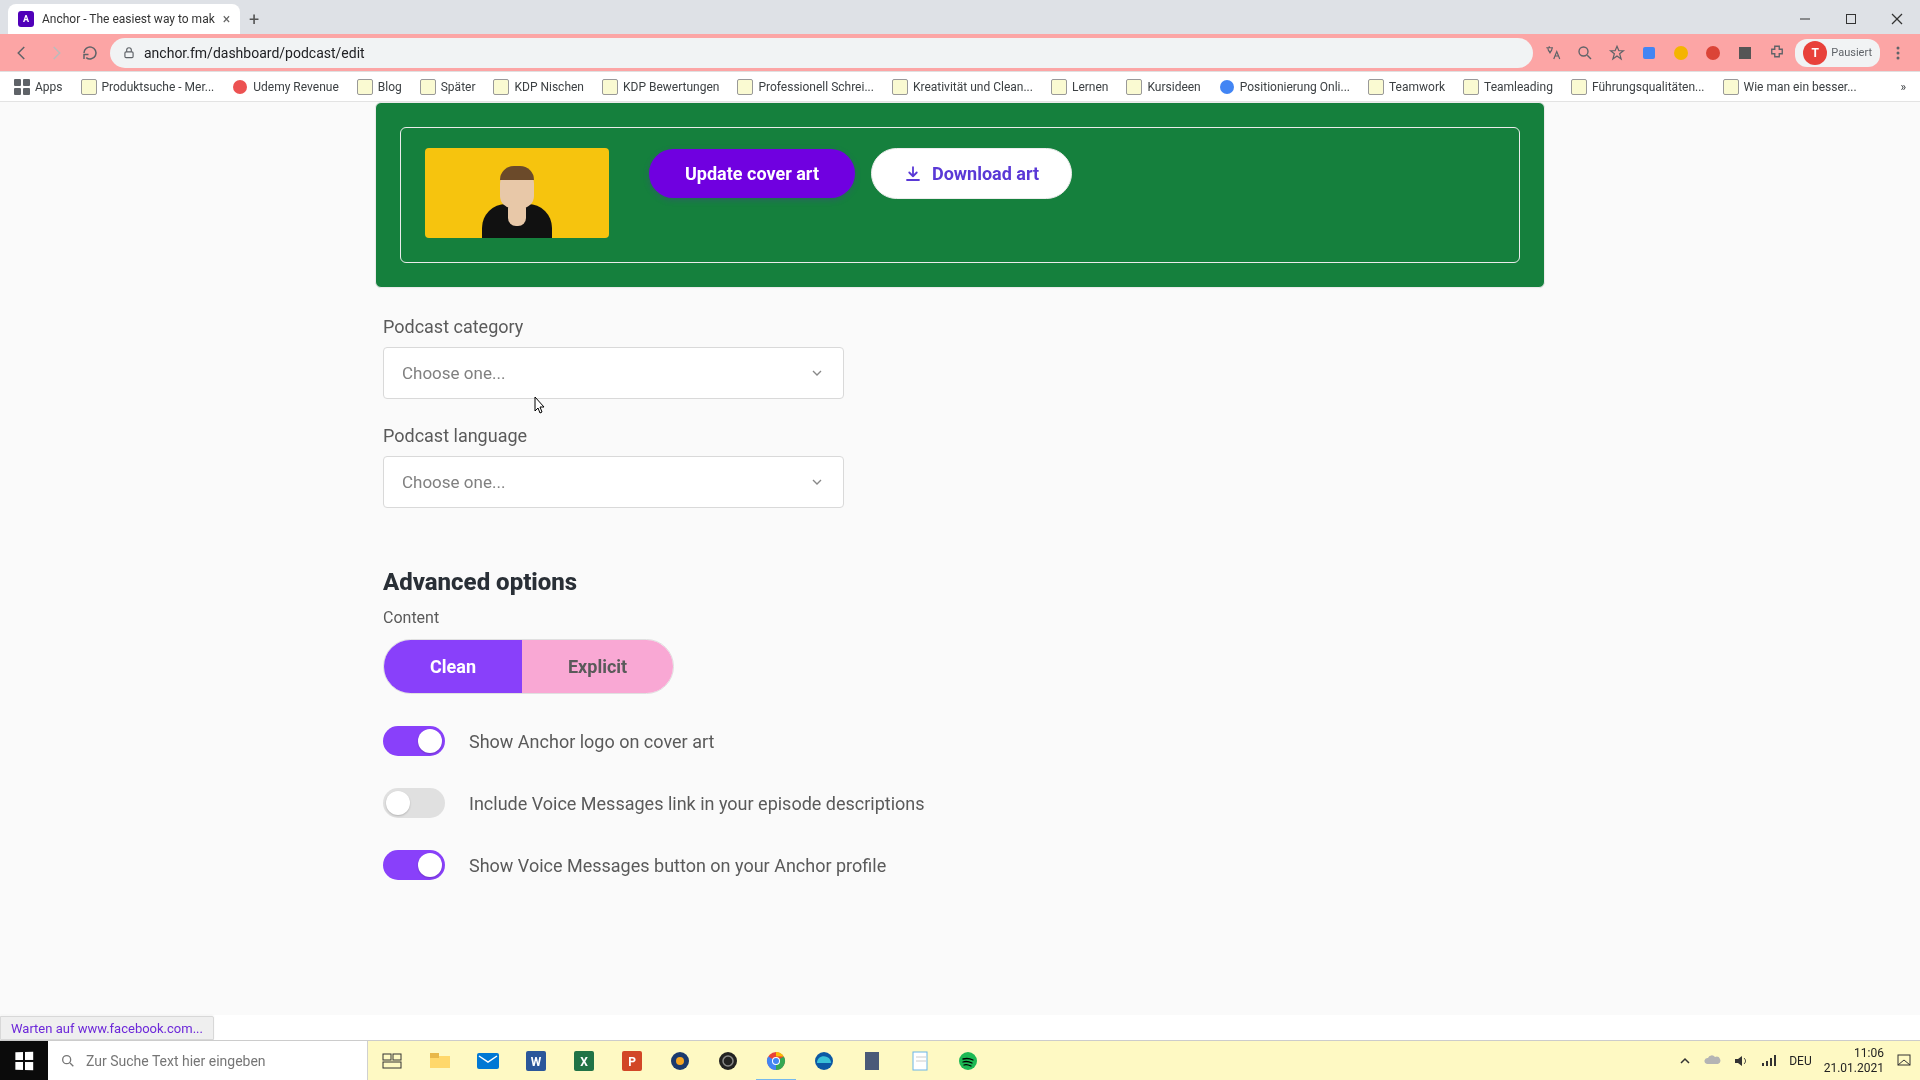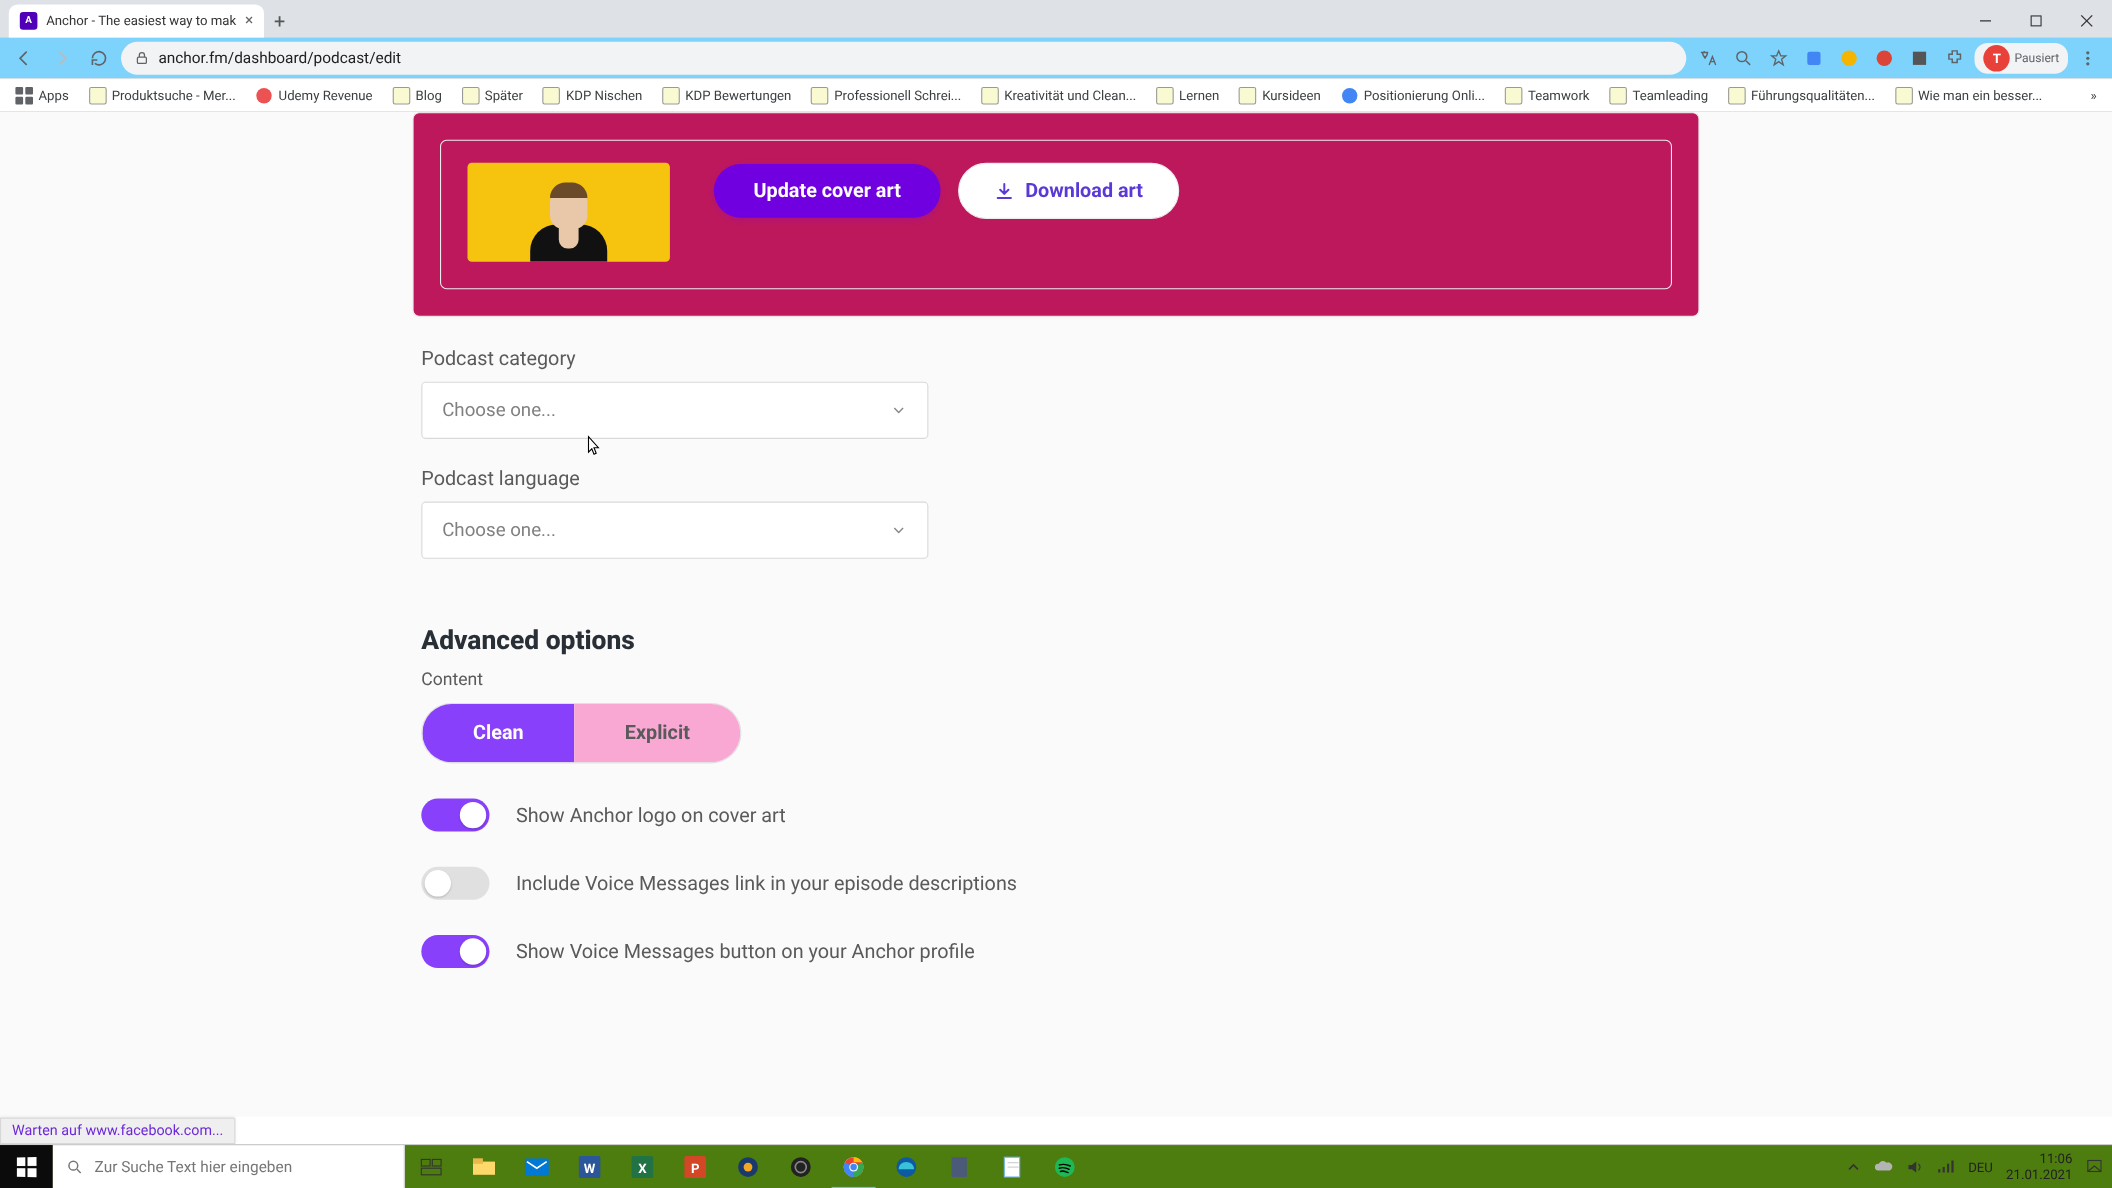--- a/index.html
+++ b/index.html
@@ -7,42 +7,42 @@
 
 
 .titlebar { height: 34px; background: #dee1e6; display: flex; align-items: flex-end; }
 .tab { background: #fff; height: 30px; border-radius: 8px 8px 0 0; display: flex; align-items: center; padding: 0 10px; margin-left: 8px; min-width: 220px; font-size: 12px; color: #333; gap: 8px; }
 .tab .favicon { width: 16px; height: 16px; background: #5000b9; border-radius: 3px; display:flex; align-items:center; justify-content:center; color:#fff; font-size:9px; font-weight:bold; }
 .tab-close { color:#666; font-size:14px; margin-left:auto; }
 .newtab { width:28px; text-align:center; color:#555; font-size:18px; padding-bottom:4px; }
 .win-controls { margin-left:auto; display:flex; }
 .win-btn { width:46px; height:30px; display:flex; align-items:center; justify-content:center; color:#333; }
 
-.toolbar { height: 38px; background: #7dd3fc; border-bottom: 1px solid #e0e0e0; display: flex; align-items: center; padding: 0 8px; gap: 6px; }
+.toolbar { height: 38px; background: #fca5a5; border-bottom: 1px solid #e0e0e0; display: flex; align-items: center; padding: 0 8px; gap: 6px; }
 .nav-btn { width:28px; height:28px; display:flex; align-items:center; justify-content:center; color:#5f6368; border-radius:50%; }
 .nav-btn.disabled{color:#bbb;}
 .url-bar { flex:1; height:30px; background:#f1f3f4; border-radius:15px; display:flex; align-items:center; padding:0 12px; font-size:14px; color:#5f6368; gap:8px; }
 .url-bar .lock{color:#5f6368;}
 .url-text{color:#202124;}
 .toolbar-icons{display:flex; align-items:center; gap:4px;}
 .tb-icon{width:28px;height:28px;display:flex;align-items:center;justify-content:center;border-radius:50%;color:#5f6368;}
 .profile-badge{background:#e8413a;color:#fff;width:24px;height:24px;border-radius:50%;display:flex;align-items:center;justify-content:center;font-size:12px;font-weight:bold;}
 .pause-chip{background:#f1f3f4;border-radius:12px;padding:2px 8px;font-size:11px;color:#5f6368;display:flex;align-items:center;gap:4px;}
 
 .bookmarks { height: 30px; background:#fff; border-bottom:1px solid #e3e3e3; display:flex; align-items:center; padding:0 8px; gap:6px; font-size:12px; color:#3c4043; overflow:hidden; }
 .bm { display:flex; align-items:center; gap:5px; padding:3px 6px; border-radius:4px; white-space:nowrap; }
 .bm-ico{width:16px;height:16px;border:1px solid #999;border-radius:2px;background:#fafad2;}
 .bm-apps{width:16px;height:16px;display:grid;grid-template-columns:1fr 1fr;grid-template-rows:1fr 1fr;gap:2px;}
 .bm-apps div{background:#5f6368;border-radius:1px;}
 
 
 .page { background:#fafafa; height: calc(100% - 34px - 38px - 30px - 25px - 40px); overflow-y:auto; position:relative; }
 .content { width: 1170px; margin: 0 auto; padding-bottom:60px; }
 
-.card-outer { background:#be185d; border:1px solid #ebebeb; border-radius:6px; padding:24px; margin-bottom:28px; box-shadow:0 1px 2px rgba(0,0,0,0.02); }
+.card-outer { background:#15803d; border:1px solid #ebebeb; border-radius:6px; padding:24px; margin-bottom:28px; box-shadow:0 1px 2px rgba(0,0,0,0.02); }
 .card-inner { border:1px solid #ebebeb; border-radius:6px; padding:20px 24px 24px; }
 .cover-row{display:flex;align-items:flex-start;gap:40px;}
 .cover-img{width:184px;height:90px;border-radius:4px;background:linear-gradient(#f6c40e,#f6c40e);position:relative;overflow:hidden;}
 .cover-person{position:absolute;bottom:0;left:50%;transform:translateX(-50%);width:90px;height:70px;}
 .cover-person .head{width:34px;height:40px;background:#e8c8a8;border-radius:16px 16px 12px 12px;margin:0 auto;position:relative;}
 .cover-person .hair{width:34px;height:14px;background:#6b4a2a;border-radius:14px 14px 0 0;position:absolute;top:-2px;}
 .cover-person .body{width:70px;height:34px;background:#111;border-radius:24px 24px 0 0;margin:-4px auto 0;}
 .cover-person .hand{width:18px;height:26px;background:#e8c8a8;border-radius:8px;position:absolute;bottom:12px;left:50%;transform:translateX(-50%);}
 .cover-actions{display:flex;gap:16px;align-items:center;}
 .btn-primary{background:#7000e0;color:#fff;font-weight:700;font-size:18px;padding:14px 36px;border-radius:999px;border:none;box-shadow:0 2px 6px rgba(112,0,224,0.22);}
@@ -64,21 +64,21 @@
 .toggle.on{background:#8940fa;}
 .toggle.off{background:#e0e0e0;}
 .knob{width:24px;height:24px;background:#fff;border-radius:50%;position:absolute;top:3px;box-shadow:0 1px 2px rgba(0,0,0,0.2);}
 .toggle.on .knob{right:3px;}
 .toggle.off .knob{left:3px;}
 .toggle-label{color:#5a5a5a;font-size:18px;}
 
 .status-strip{position:absolute;left:0;bottom:40px;height:24px;background:#efefef;border:1px solid #d8d8d8;border-radius:0 2px 0 0;padding:2px 10px;font-size:13px;color:#6d28d9;display:flex;align-items:center;box-shadow:0 -1px 2px rgba(0,0,0,0.05);}
 
 
-.taskbar{position:absolute;bottom:0;left:0;right:0;height:40px;background:#4d7c0f;border-top:1px solid #ccc;display:flex;align-items:center;}
+.taskbar{position:absolute;bottom:0;left:0;right:0;height:40px;background:#fef9c3;border-top:1px solid #ccc;display:flex;align-items:center;}
 .start{width:48px;height:40px;background:#0b0b0b;display:flex;align-items:center;justify-content:center;}
 .win-logo{width:18px;height:18px;display:grid;grid-template-columns:1fr 1fr;grid-template-rows:1fr 1fr;gap:2px;transform:perspective(40px) rotateY(-8deg);}
 .win-logo div{background:#fff;}
 .search{flex:0 0 320px;height:40px;background:#fff;display:flex;align-items:center;padding:0 12px;gap:10px;color:#767676;font-size:14px;border-right:1px solid #d0d0d0;}
 .tb-apps{display:flex;height:40px;}
 .app{width:48px;height:40px;display:flex;align-items:center;justify-content:center;position:relative;}
 .app.active::after{content:'';position:absolute;bottom:0;left:4px;right:4px;height:2px;background:#76b9ed;}
 .tray{margin-left:auto;display:flex;align-items:center;gap:12px;padding:0 8px;font-size:12px;color:#222;}
 .tray-time{text-align:right;line-height:1.2;}
 

